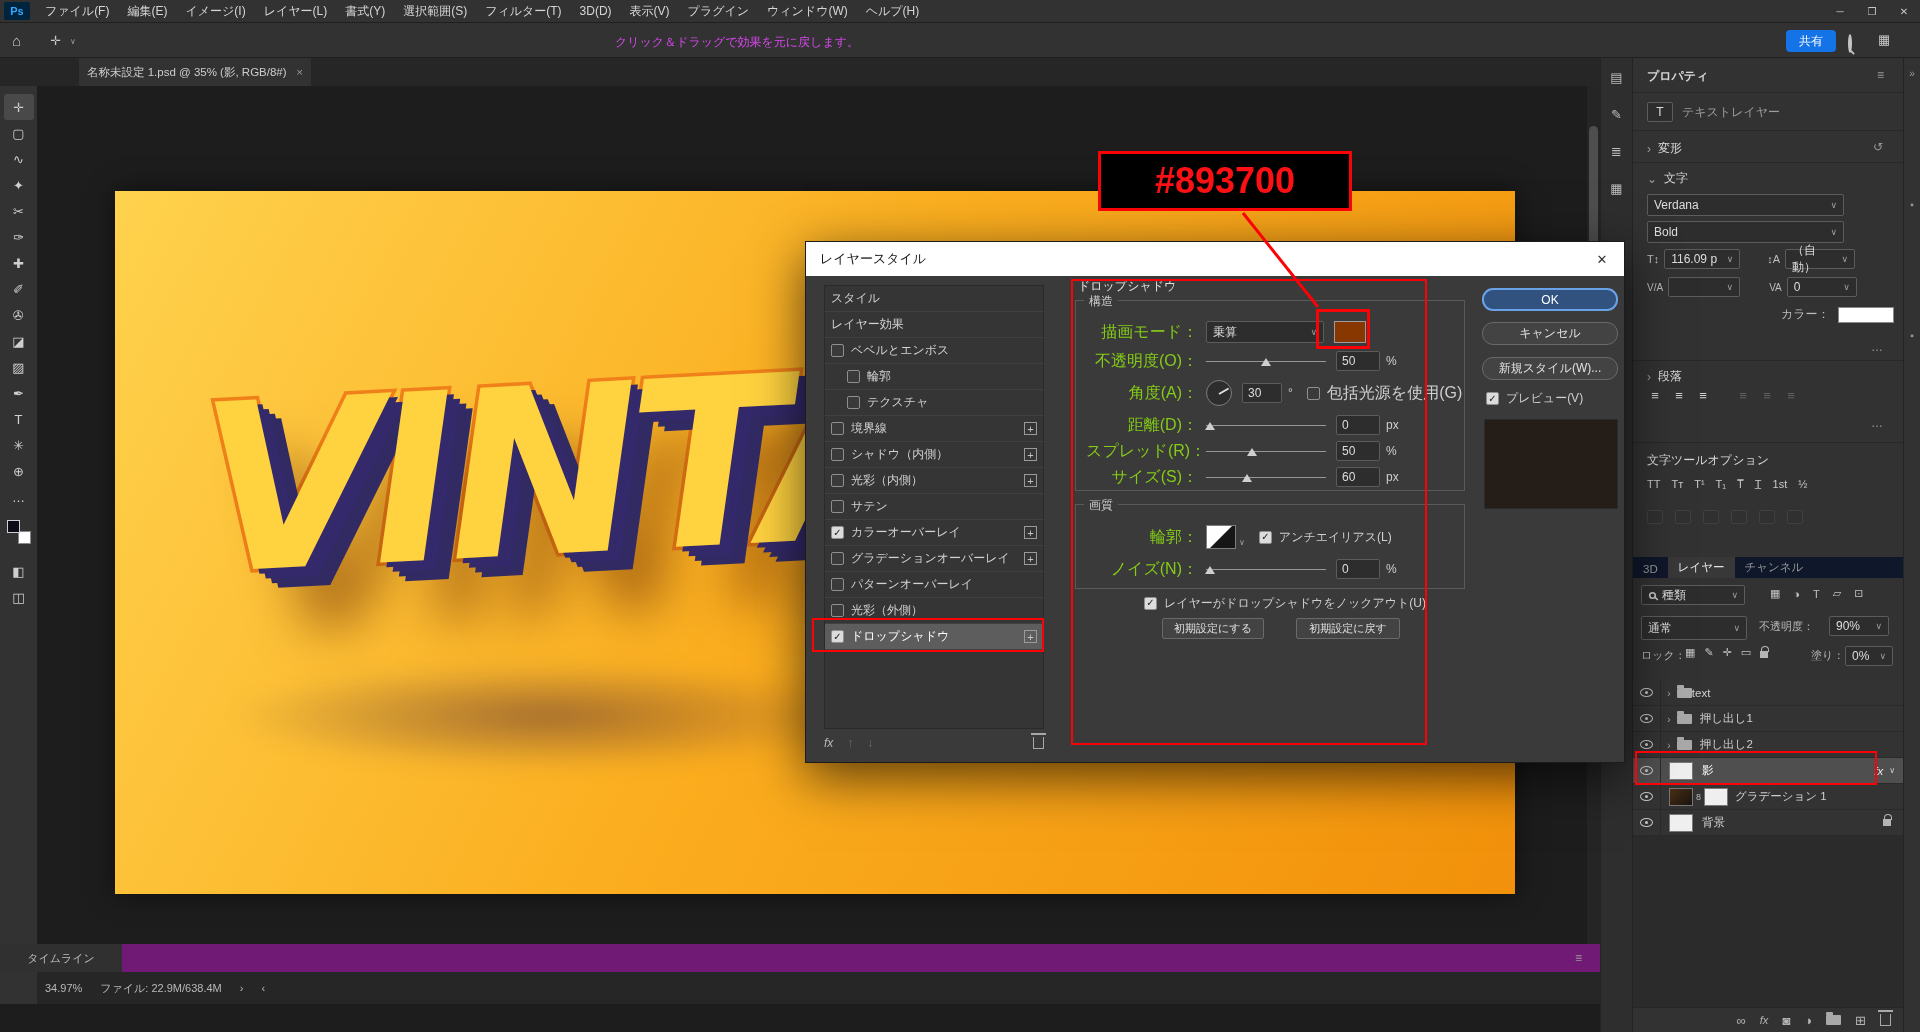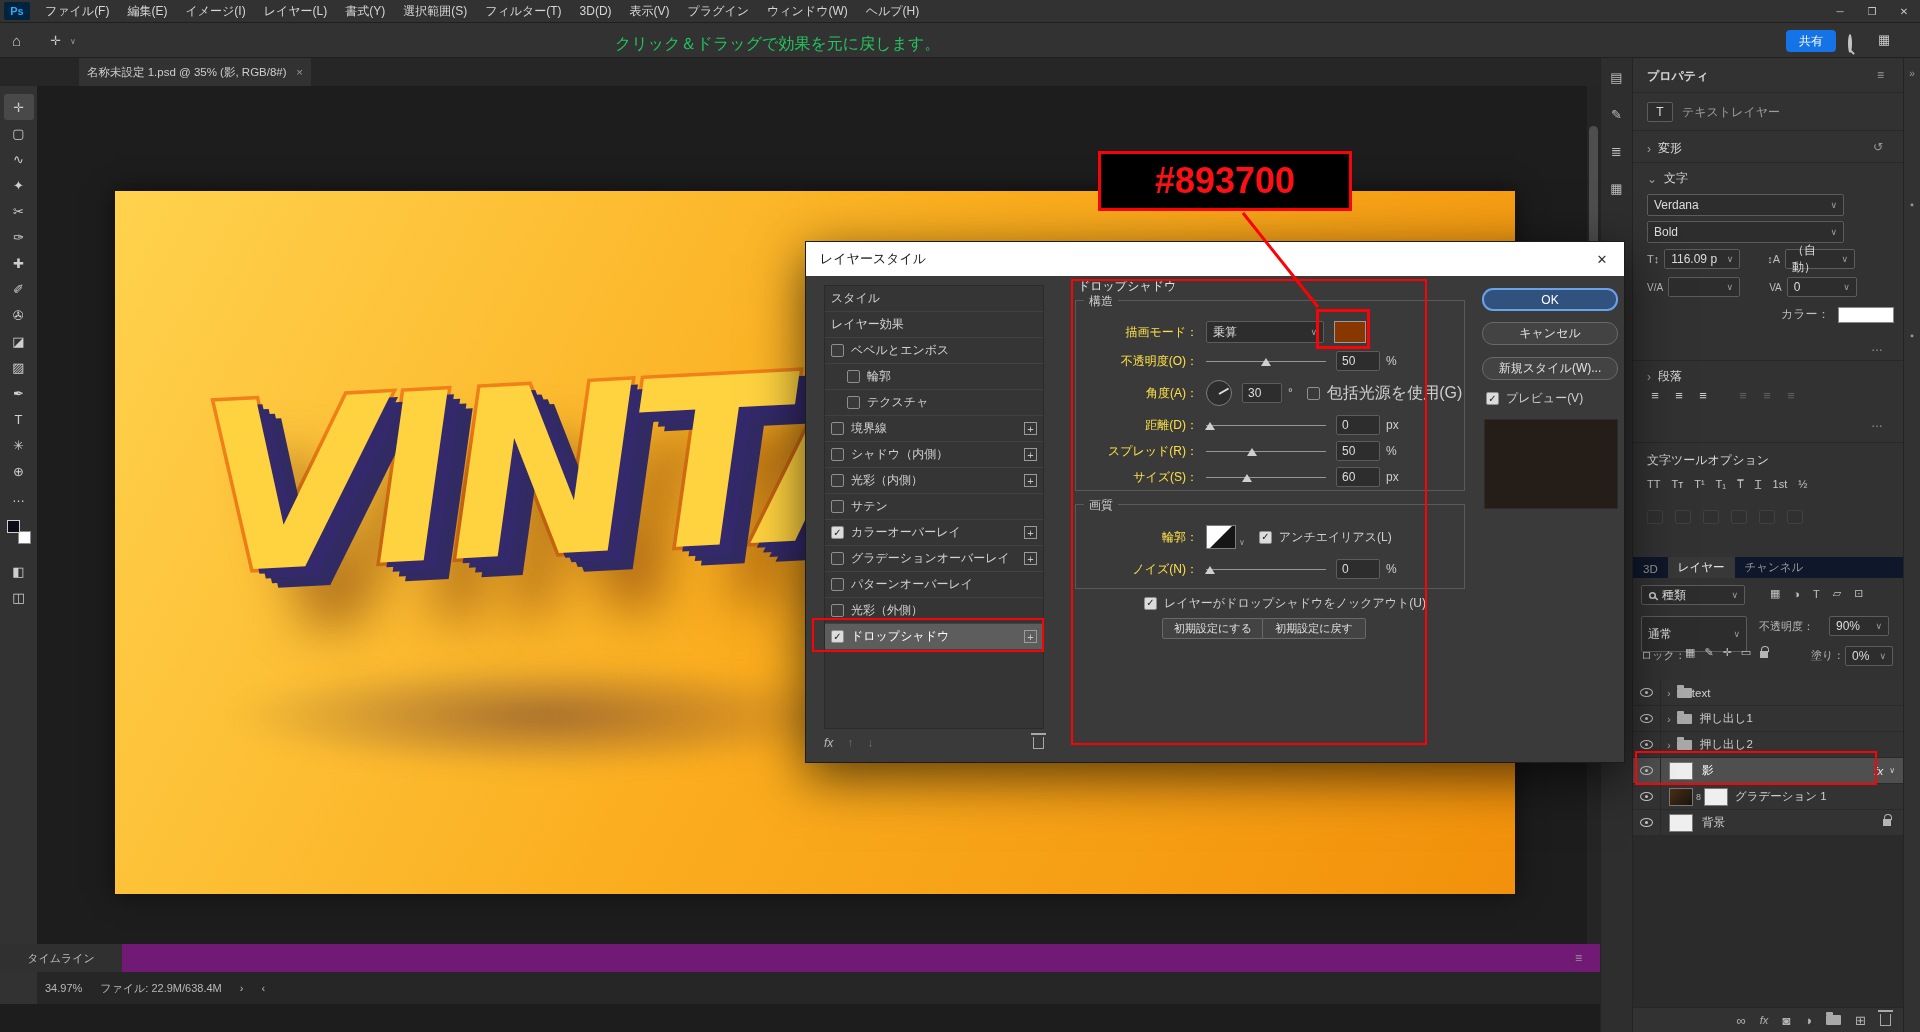--- a/index.html
+++ b/index.html
@@ -63,21 +63,21 @@
   .cb.on{background:#dcdcdc}
   .cb.on::after{content:"✓";color:#1c1c1c;font-size:10px;font-weight:bold;line-height:1}
   .plus{width:13px;height:13px;border:1px solid #9a9a9a;margin-left:auto;display:flex;align-items:center;justify-content:center;font-size:11px;color:#c5c5c5;flex:none}
   .plus::after{content:"+"}
   .list-foot{position:absolute;left:18px;top:494px;width:220px;display:flex;align-items:center;gap:14px;color:#b9b9b9;font-size:12px}
   .dim{color:#6d6d6d}
   .i-trash{width:11px;height:12px;border:1px solid #a8a8a8;border-top:none;position:relative;margin-left:auto}
   .i-trash::before{content:"";position:absolute;top:-4px;left:-3px;right:-3px;height:2px;background:#a8a8a8}
   .grp{position:absolute;border:1px solid #5a5a5a}
   .grp-label{position:absolute;top:-8px;left:8px;background:#3a3a3a;padding:0 5px;font-size:12px;color:#cfcfcf}
-  .dlabel{width:112px;text-align:right;font-size:12px;color:#fde047;flex:none;margin-right:8px;white-space:nowrap}
+  .dlabel{width:112px;text-align:right;font-size:16px;color:#84cc16;flex:none;margin-right:8px;white-space:nowrap}
   .sel{background:#2d2d2d;border:1px solid #5c5c5c;border-radius:2px;color:#ddd;display:flex;align-items:center;padding:0 6px;font-size:12px;height:22px}
   .sel::after{content:"∨";margin-left:auto;color:#9f9f9f;font-size:9px;padding-left:6px}
   .vbox{background:#2d2d2d;border:1px solid #5c5c5c;border-radius:2px;color:#ddd;font-size:12px;height:20px;display:flex;align-items:center;padding:0 5px;flex:none}
   .unit{font-size:12px;color:#cfcfcf;margin-left:6px}
   .slider{position:relative;width:120px;height:14px;flex:none}
   .slider::before{content:"";position:absolute;left:0;right:0;top:7px;height:1px;background:#969696}
   .sl-thumb{position:absolute;top:4px;width:0;height:0;border-left:5px solid transparent;border-right:5px solid transparent;border-bottom:8px solid #cfcfcf;margin-left:-5px}
   .dial{width:26px;height:26px;border-radius:50%;background:#2d2d2d;border:1px solid #7d7d7d;position:relative;flex:none}
   .dial::after{content:"";position:absolute;left:50%;top:50%;width:11px;height:2px;background:#e0e0e0;transform-origin:0 50%;transform:rotate(-30deg)}
   .contour{width:30px;height:24px;background:linear-gradient(135deg,#fff 49%,#161616 51%);border:1px solid #7d7d7d;flex:none}
@@ -134,21 +134,21 @@
     <div class="win-btn">─</div>
     <div class="win-btn">❐</div>
     <div class="win-btn">✕</div>
   </div>
 </div>
 
 <div class="optbar">
   <span class="abs opt-icon" style="left:12px;top:9px">⌂</span>
   <span class="abs opt-icon" style="left:50px;top:10px;font-size:13px">✛</span>
   <span class="abs" style="left:70px;top:14px;font-size:8px;color:#9a9a9a">∨</span>
-  <span class="abs" style="left:615px;top:11px;font-size:16px;color:#22c55e">クリック＆ドラッグで効果を元に戻します。</span>
+  <span class="abs" style="left:615px;top:11px;font-size:12px;color:#d946ef">クリック＆ドラッグで効果を元に戻します。</span>
   <div class="abs share-btn" style="left:1786px;top:7px">共有</div>
   <span class="abs" style="left:1848px;top:13px"><span class="i-mag"></span></span>
   <span class="abs opt-icon" style="left:1878px;top:9px;font-size:13px">▦</span>
 </div>
 
 <div class="docarea">
   <div class="tabbar"></div>
   <div class="doc-tab">
     <span>名称未設定 1.psd @ 35% (影, RGB/8#)</span>
     <span class="x">×</span>
@@ -324,21 +324,21 @@
     <span>種類</span>
   </div>
   <div class="abs flex" style="left:137px;top:529px;gap:13px;color:#c0c0c0;font-size:11px">
     <span>▦</span>
     <span>◑</span>
     <span>T</span>
     <span>▱</span>
     <span>⊡</span>
   </div>
 
-  <div class="abs sel" style="left:8px;top:558px;width:106px;height:36px">
+  <div class="abs sel" style="left:8px;top:558px;width:106px;height:24px">
       <span>通常</span>
     </div>
   <span class="abs" style="left:126px;top:561px;font-size:11px;color:#b5b5b5">不透明度：</span>
   <div class="abs sel" style="left:196px;top:558px;width:60px;height:20px">
       <span>90%</span>
     </div>
 
   <span class="abs" style="left:8px;top:590px;font-size:11px;color:#b5b5b5">ロック：</span>
   <div class="abs flex" style="left:52px;top:588px;gap:9px;color:#c0c0c0;font-size:11px">
     <span>▦</span>
@@ -580,21 +580,21 @@
   </div>
 
   <div class="abs flex" style="left:338px;top:352px;height:18px">
     <span class="cb on"></span>
     <span style="margin-left:7px;font-size:12px">レイヤーがドロップシャドウをノックアウト(U)</span>
   </div>
 
   <div class="btn btn-sm" style="left:356px;top:376px;width:102px">
       <span>初期設定にする</span>
     </div>
-  <div class="btn btn-sm" style="left:456px;top:376px;width:104px">
+  <div class="btn btn-sm" style="left:490px;top:376px;width:104px">
       <span>初期設定に戻す</span>
     </div>
 
   <div class="btn btn-ok abs" style="left:676px;top:46px;width:136px">
       <span>OK</span>
     </div>
   <div class="btn abs" style="left:676px;top:80px;width:136px">
       <span>キャンセル</span>
     </div>
   <div class="btn abs" style="left:676px;top:115px;width:136px">

